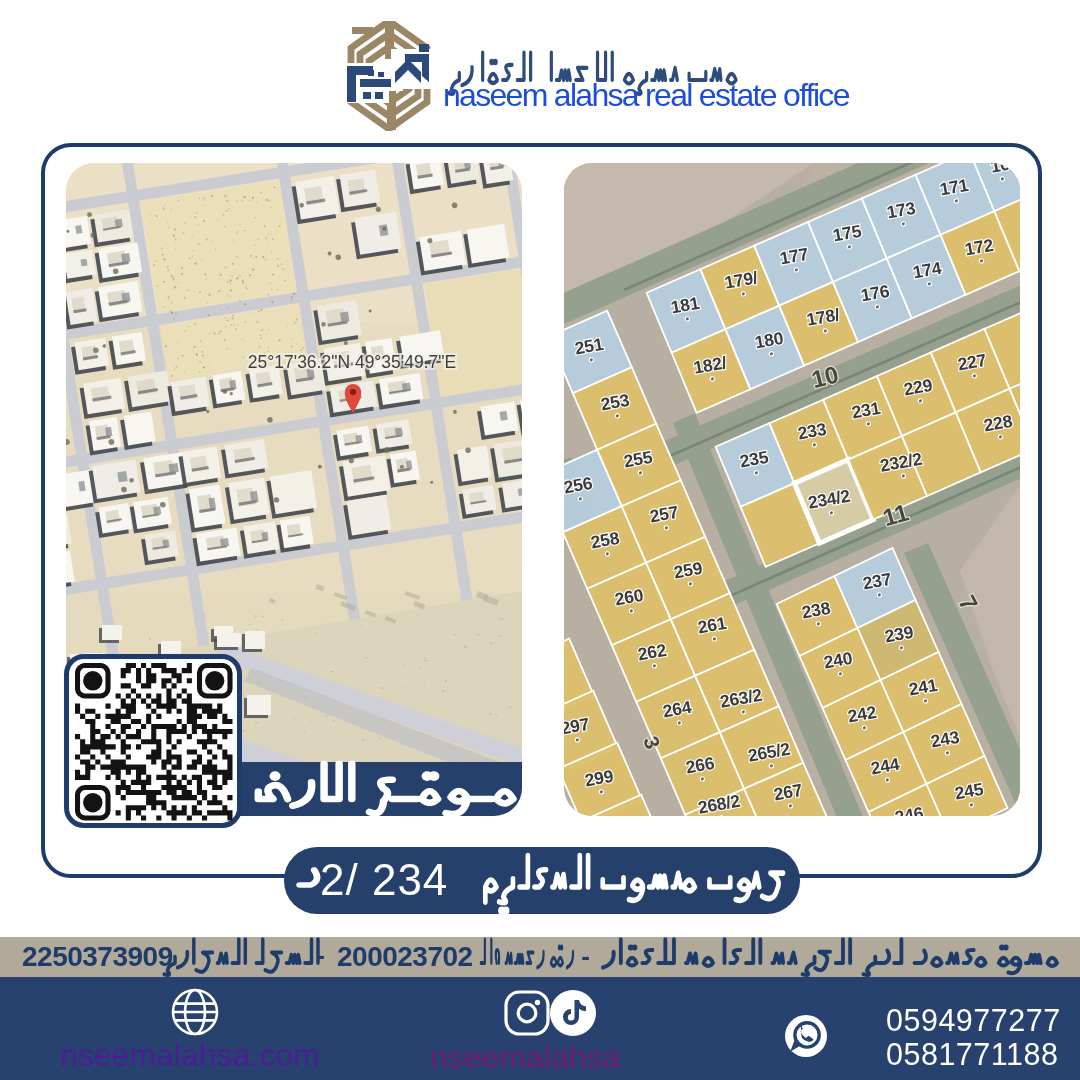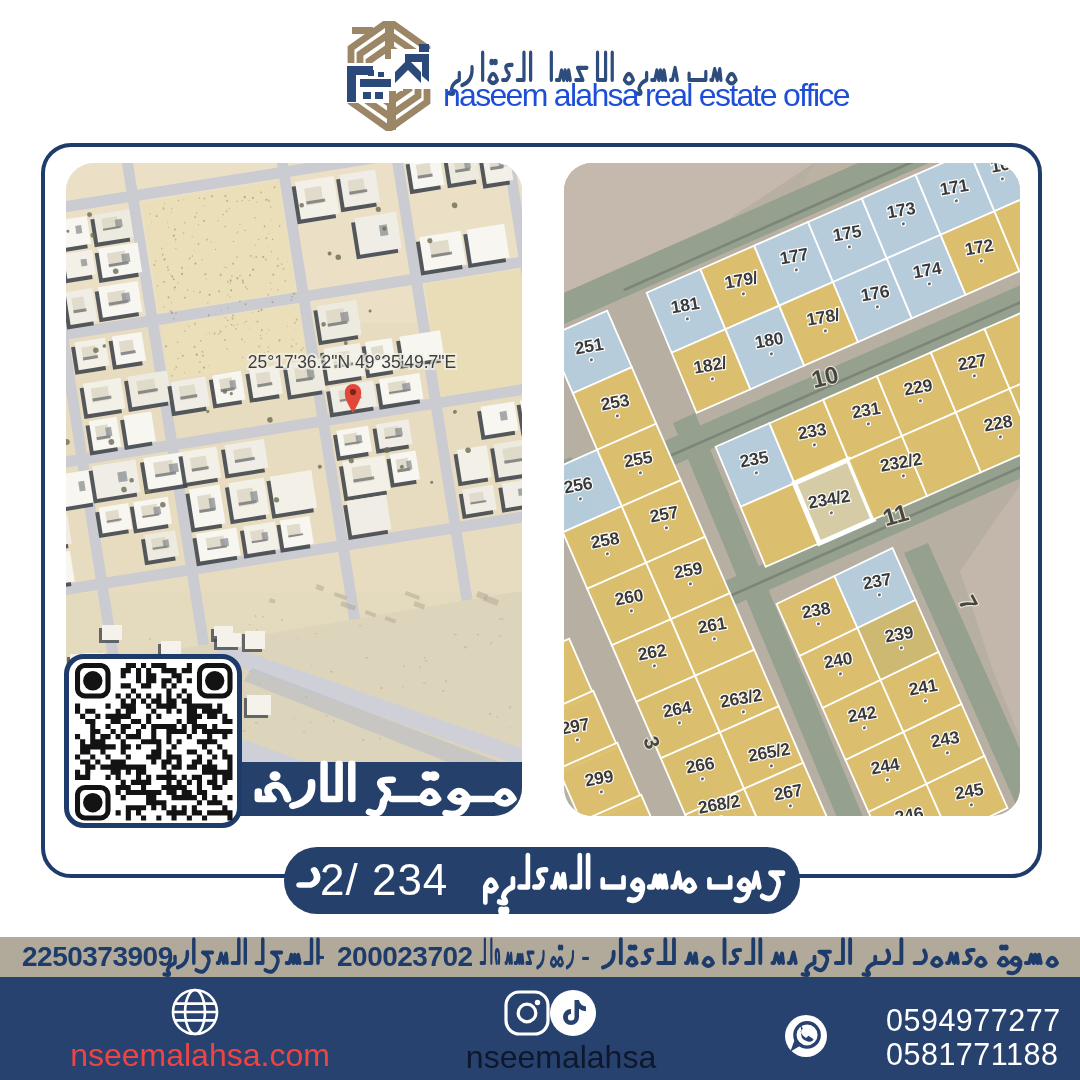--- a/index.html
+++ b/index.html
@@ -1212,31 +1212,31 @@
 <div class="abs" style="left:0;top:977px;width:1080px;height:103px;background:#27426f"></div>
 <svg class="abs" style="left:160px;top:978px" width="80" height="70">
     <g stroke="#fff" stroke-width="2.6" fill="none">
       <circle cx="35" cy="34" r="22"></circle>
       <ellipse cx="35" cy="34" rx="9.9" ry="22"></ellipse>
       <line x1="14.759999999999998" y1="25.64" x2="55.24" y2="25.64"></line>
       <line x1="14.759999999999998" y1="42.36" x2="55.24" y2="42.36"></line>
       <line x1="13" y1="34" x2="57" y2="34"></line>
     </g>
   </svg>
-<div class="abs" style="left:60px;top:1037px;width:280px;text-align:center;font-size:32px;color:#ef4444">nseemalahsa.com</div>
+<div class="abs" style="left:60px;top:1037px;width:280px;text-align:left;font-size:32px;color:#4c1d95">nseemalahsa.com</div>
 <svg class="abs" style="left:495px;top:983px" width="70" height="62">
     <g stroke="#fff" stroke-width="3.2" fill="none">
       <rect x="11.0" y="9.0" width="42" height="42" rx="13.44"></rect>
       <circle cx="32" cy="30" r="8.82"></circle>
     </g>
     <circle cx="42.5" cy="19.5" r="2.7" fill="#fff"></circle>
   </svg>
 <svg class="abs" style="left:545px;top:983px" width="70" height="62">
     <circle cx="28" cy="30" r="23" fill="#fff"></circle>
     <path d="M29.5,17 h4.5 q0.8,5.5 7,6.5 v4.8 q-4.5,-0.2 -7,-2.5 v8.2 a8,8 0 1 1 -8,-8 v5 a3.3,3.3 0 1 0 3.5,3.3 z" fill="#27426f"></path>
   </svg>
-<div class="abs" style="left:441px;top:1039px;width:240px;text-align:center;font-size:32px;color:#0f172a">nseemalahsa</div>
+<div class="abs" style="left:430px;top:1039px;width:240px;font-size:32px;color:#701a75">nseemalahsa</div>
 <svg class="abs" style="left:782px;top:1012px" width="52" height="52">
     <circle cx="24" cy="24" r="21" fill="#fff"></circle>
     <circle cx="25.05" cy="22.95" r="12.18" fill="none" stroke="#27426f" stroke-width="3.36"></circle>
     <polygon points="8.25,39.75 19.8,32.82 13.08,26.52" fill="#27426f"></polygon>
     <path d="M19.38,18.54 q-2.1,8.82 6.3,10.92 q5.04,1.26 5.880000000000001,-2.1 l-5.04,-3.5700000000000003 l-2.52,2.1 q-4.2,-2.52 -5.46,-6.72 l2.31,-2.31 l-2.73,-5.25 z" fill="#27426f"></path>
   </svg>
 <div class="abs" style="left:886px;top:1003px;font-size:30.5px;font-weight:normal;color:#fff;line-height:34px;letter-spacing:0.5px">0594977277<br>0581771188</div>
 </body></html>

